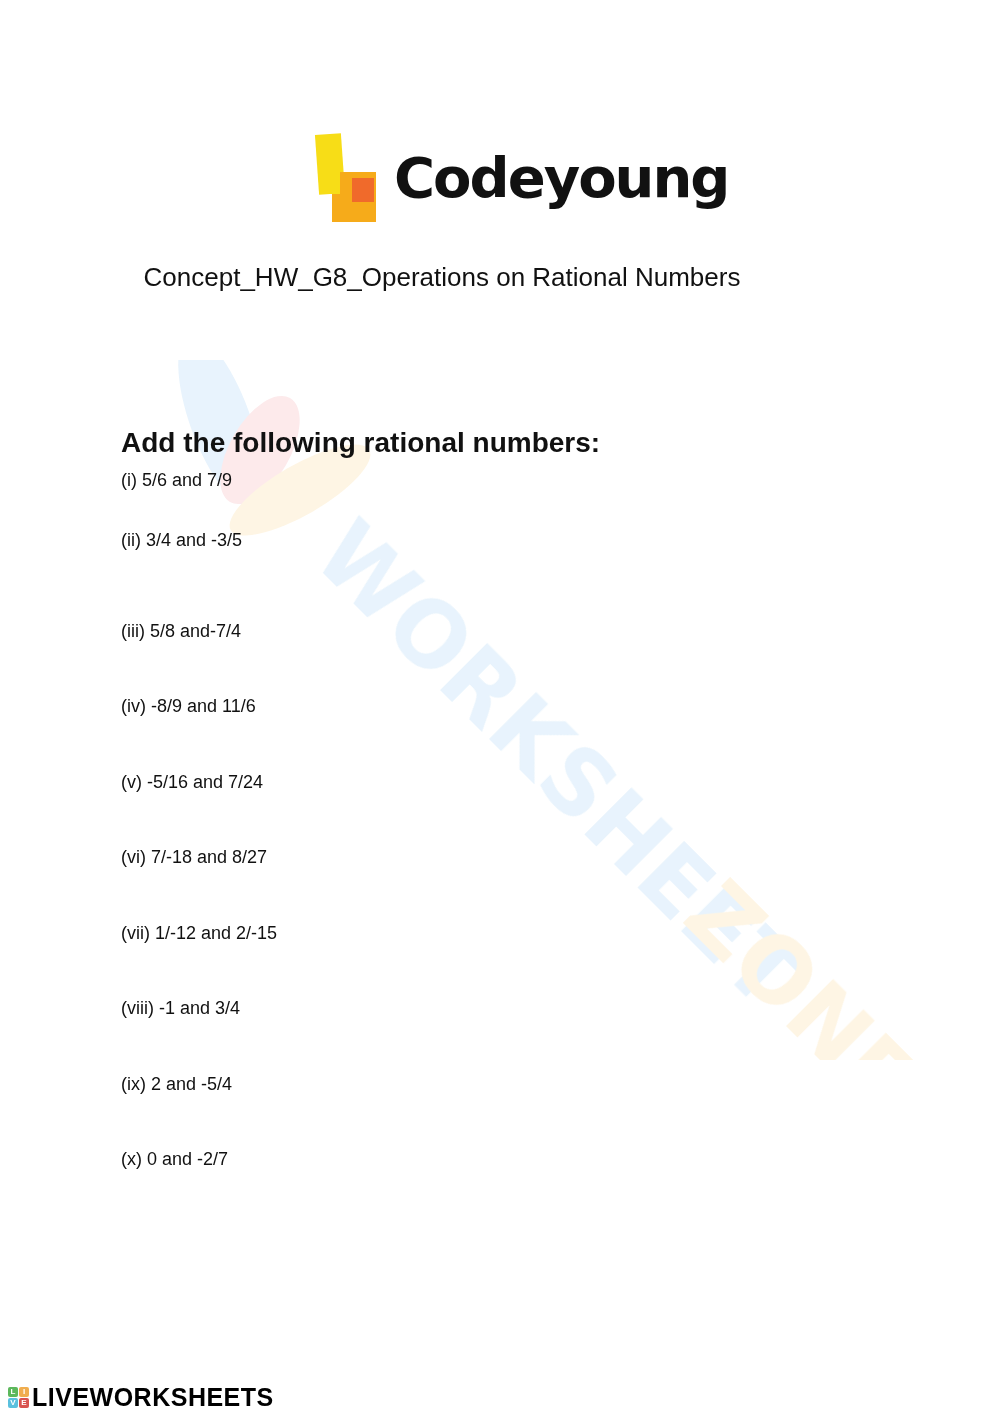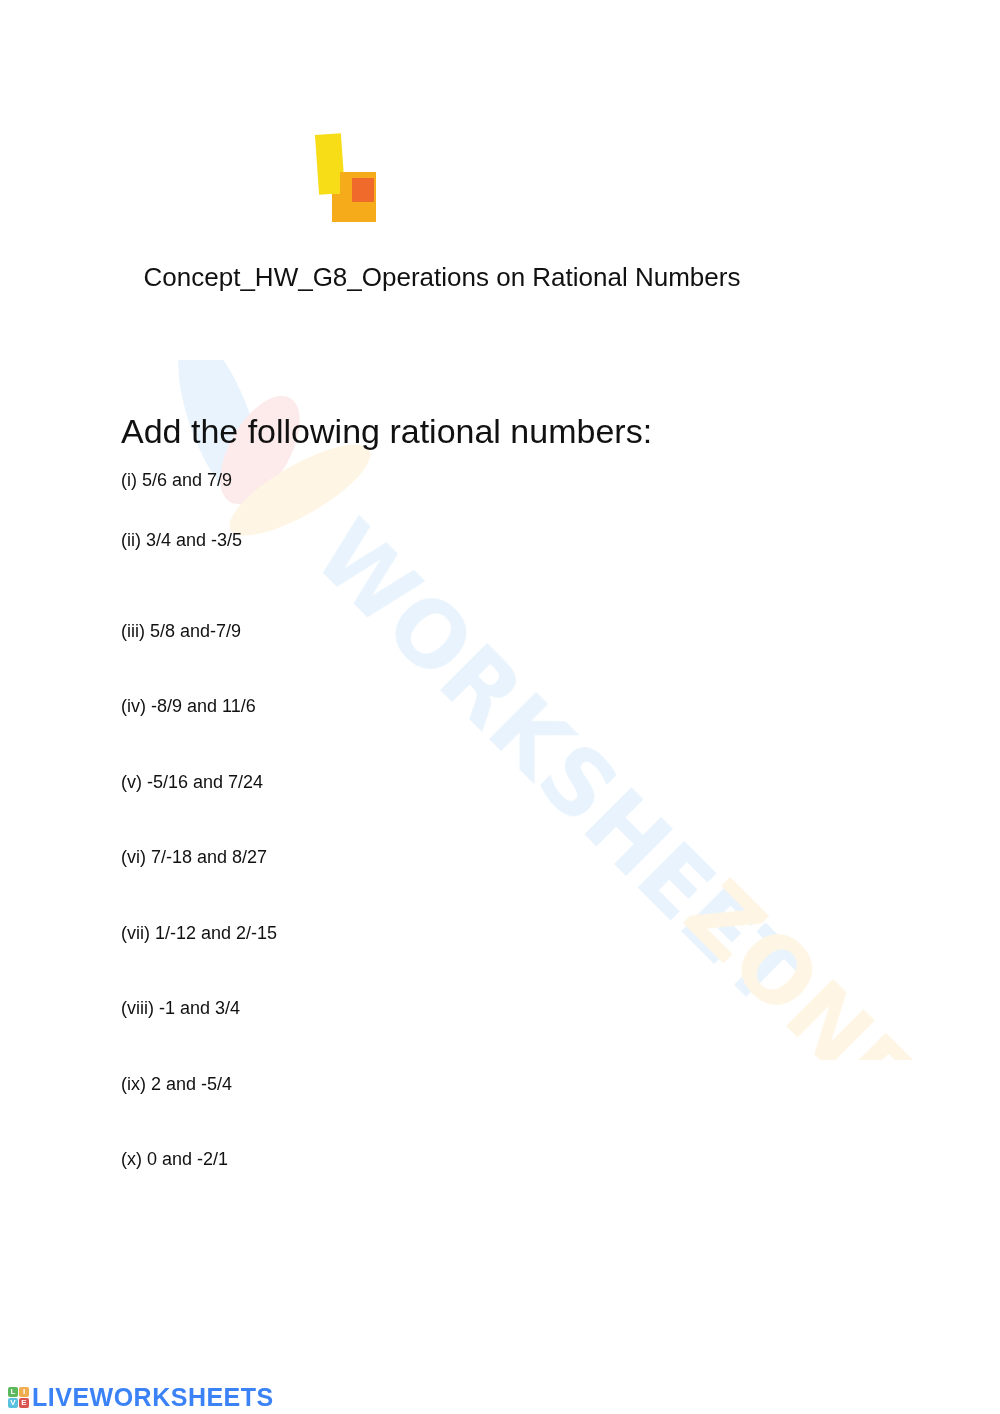--- a/index.html
+++ b/index.html
@@ -6,26 +6,26 @@
   body { width:1000px; height:1414px; position:relative; overflow:hidden; font-family:"Liberation Sans", sans-serif; color:#111; }
   .watermark { position:absolute; left:160px; top:360px; width:760px; height:700px; pointer-events:none; }
   .logo { position:absolute; left:312px; top:130px; height:96px; display:flex; align-items:center; }
   .logo-mark { position:relative; width:68px; height:92px; margin-right:14px; }
   .lm-yellow { position:absolute; left:5px; top:2px; width:26px; height:60px; background:#f7dd17; transform:rotate(-4deg); }
   .lm-yellow2 { position:absolute; left:2px; top:40px; width:48px; height:22px; background:#f7dd17; }
   .lm-orange { position:absolute; left:20px; top:40px; width:44px; height:50px; background:#f6ab1a; }
   .lm-red { position:absolute; left:40px; top:46px; width:22px; height:24px; background:#f06a2b; }
   .logo-text { font-family:"DejaVu Sans", sans-serif; font-size:56px; font-weight:bold; letter-spacing:-2px; color:#111; line-height:1; }
   .doc-title { position:absolute; left:0; width:884px; top:262px; text-align:center; font-size:26px; color:#111; }
-  .section-heading { position:absolute; left:121px; top:412px; font-size:34px; font-weight:normal; }
+  .section-heading { position:absolute; left:121px; top:427px; font-size:28px; font-weight:bold; }
   .item { position:absolute; left:121px; font-size:18px; }
   .footer-brand { position:absolute; left:8px; top:1383px; display:flex; align-items:center; }
   .lw-grid { display:grid; grid-template-columns:10px 10px; grid-template-rows:10px 10px; gap:1px; margin-right:3px; }
   .lw-grid span { font-size:8px; color:#fff; font-weight:bold; text-align:center; line-height:10px; border-radius:2px; }
-  .lw-text { font-size:25px; font-weight:bold; color:#3b82f6; letter-spacing:0.5px; }
+  .lw-text { font-size:25px; font-weight:bold; color:#000000; letter-spacing:0.5px; }
 </style>
 </head>
 <body>
 
 <svg class="watermark" viewBox="0 0 760 700">
   <g opacity="0.12">
     <ellipse cx="60" cy="60" rx="30" ry="90" fill="#3b9be8" transform="rotate(-20 60 60)"></ellipse>
     <ellipse cx="100" cy="90" rx="30" ry="60" fill="#e84b5a" transform="rotate(30 100 90)"></ellipse>
     <ellipse cx="140" cy="130" rx="25" ry="80" fill="#f6ab1a" transform="rotate(60 140 130)"></ellipse>
     <text x="150" y="200" font-family="DejaVu Sans, sans-serif" font-size="90" font-weight="bold" fill="#3b9be8" transform="rotate(45 150 200)">WORKSHEET</text>
@@ -33,36 +33,37 @@
   </g>
 </svg>
 
 <div class="logo">
   <div class="logo-mark">
     <div class="lm-yellow"></div>
     <div class="lm-orange"></div>
     <div class="lm-yellow2" style="width:20px;left:8px;"></div>
     <div class="lm-red"></div>
   </div>
+  <span class="logo-text">Codeyoung</span>
 </div>
 
 <div class="doc-title">Concept_HW_G8_Operations on Rational Numbers</div>
 
 <div class="section-heading">Add the following rational numbers:</div>
 
 <div class="item" style="top:470px">(i) 5/6 and 7/9</div>
 <div class="item" style="top:530px">(ii) 3/4 and -3/5</div>
-<div class="item" style="top:621px">(iii) 5/8 and-7/9</div>
+<div class="item" style="top:621px">(iii) 5/8 and-7/4</div>
 <div class="item" style="top:696px">(iv) -8/9 and 11/6</div>
 <div class="item" style="top:772px">(v) -5/16 and 7/24</div>
 <div class="item" style="top:847px">(vi) 7/-18 and 8/27</div>
 <div class="item" style="top:923px">(vii) 1/-12 and 2/-15</div>
 <div class="item" style="top:998px">(viii) -1 and 3/4</div>
 <div class="item" style="top:1074px">(ix) 2 and -5/4</div>
-<div class="item" style="top:1149px">(x) 0 and -2/1</div>
+<div class="item" style="top:1149px">(x) 0 and -2/7</div>
 
 <div class="footer-brand">
   <div class="lw-grid">
     <span style="background:#5cb85c">L</span>
     <span style="background:#f0ad4e">I</span>
     <span style="background:#5bc0de">V</span>
     <span style="background:#d9534f">E</span>
   </div>
   <span class="lw-text">LIVEWORKSHEETS</span>
 </div>

